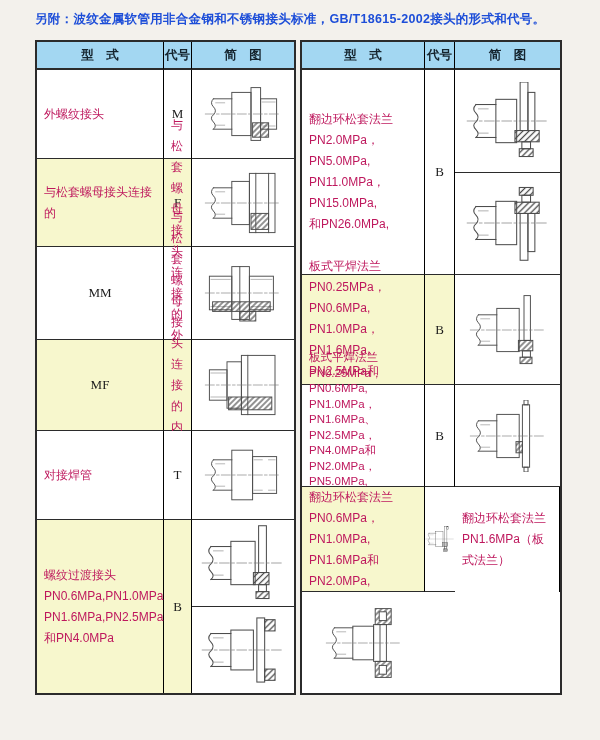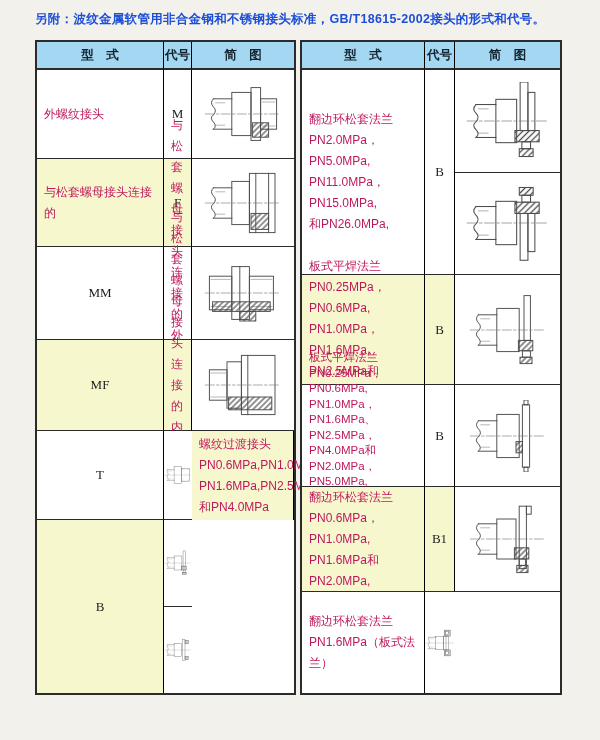--- a/index.html
+++ b/index.html
@@ -153,20 +153,21 @@
             <line x1="10" y1="30" x2="28" y2="30" class="th"></line>
             <line x1="10" y1="60" x2="28" y2="60" class="th"></line>
             <rect x="30" y="16" width="18" height="58" class=""></rect>
             <rect x="48" y="8" width="42" height="74" class=""></rect>
             <line x1="56" y1="8" x2="56" y2="82" class=""></line>
             <rect x="32" y="60" width="54" height="16" class="hh"></rect>
             <line x1="3" y1="45" x2="97" y2="45" class="cl"></line>
           </svg>
       </div>
 
+      <div class="c type col1">对接焊管</div>
       <div class="c code col2">T</div>
       <div class="c diag col3">
         <svg class="dg" viewBox="0 0 100 90">
             <path d="M13 26 q-5 5 0 10 q5 5 0 10 q-5 4 0 9 q5 5 0 9"></path>
             <line x1="13" y1="26" x2="36" y2="26" class=""></line>
             <line x1="13" y1="64" x2="36" y2="64" class=""></line>
             <line x1="16" y1="31" x2="27" y2="31" class="th"></line>
             <line x1="16" y1="59" x2="27" y2="59" class="th"></line>
             <rect x="36" y="14" width="26" height="62" class=""></rect>
             <rect x="62" y="22" width="30" height="46" class=""></rect>
@@ -301,21 +302,20 @@
             <rect x="70" y="0" width="5" height="6" class=""></rect>
             <rect x="70" y="84" width="5" height="6" class=""></rect>
             <rect x="60" y="52" width="8" height="14" class="hh"></rect>
             <line x1="3" y1="45" x2="97" y2="45" class="cl"></line>
           </svg>
       </div>
 
       <div class="c type col1 hl">翻边环松套法兰
 PN0.6MPa，PN1.0MPa,
 PN1.6MPa和PN2.0MPa,</div>
-      <div class="c code col2 hl">B1</div>
       <div class="c diag col3">
         <svg class="dg" viewBox="0 0 100 90">
             <path d="M13 26 q-5 5 0 10 q5 5 0 10 q-5 4 0 9 q5 5 0 9"></path>
             <line x1="13" y1="26" x2="36" y2="26" class=""></line>
             <line x1="13" y1="64" x2="36" y2="64" class=""></line>
             <line x1="16" y1="31" x2="27" y2="31" class="th"></line>
             <line x1="16" y1="59" x2="27" y2="59" class="th"></line>
             <rect x="36" y="20" width="24" height="50" class=""></rect>
             <rect x="64" y="4" width="9" height="78" class=""></rect>
             <rect x="73" y="4" width="6" height="10" class=""></rect>

